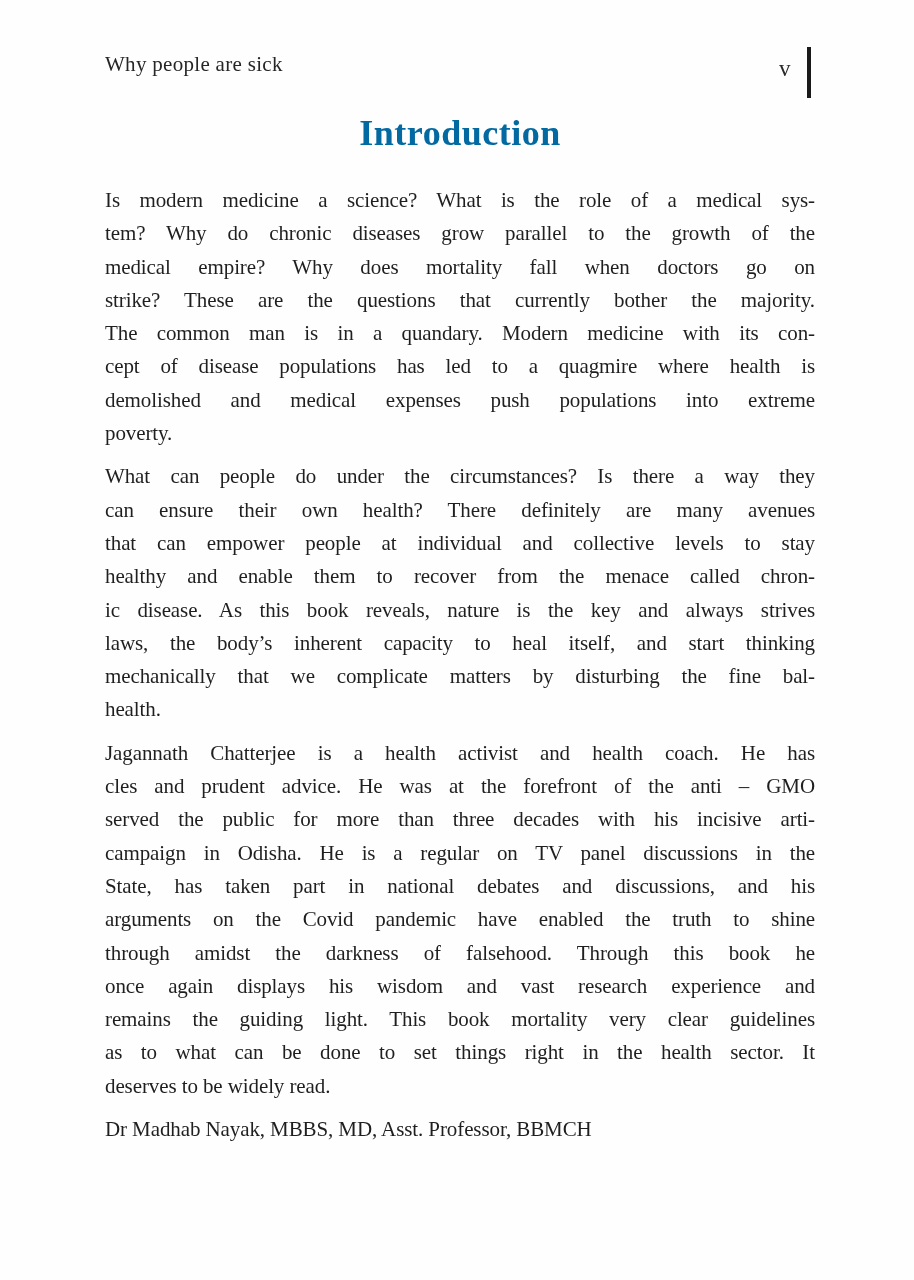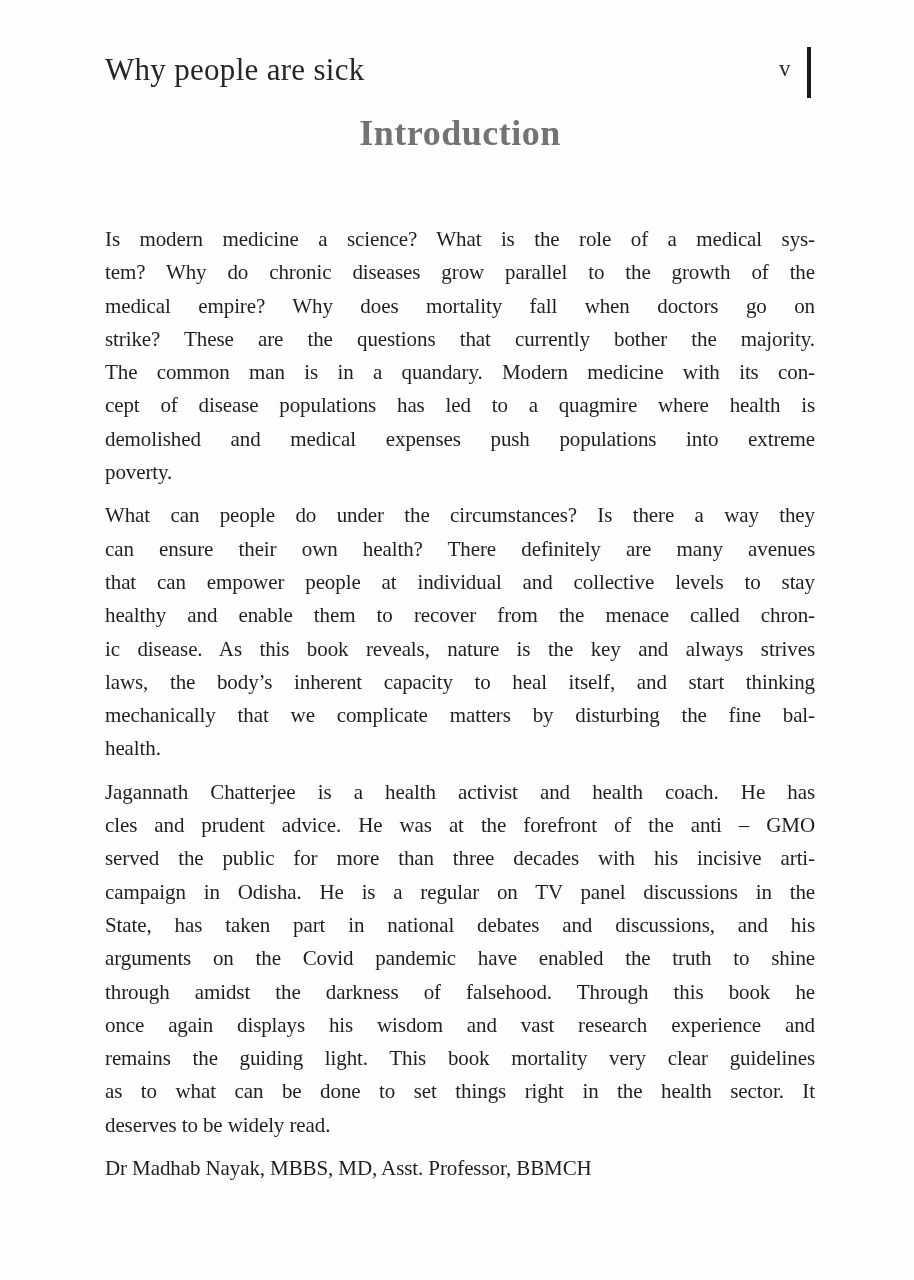--- a/index.html
+++ b/index.html
@@ -13,21 +13,21 @@
     height: 1280px;
     background: #fefefe;
     overflow: hidden;
     font-family: "Liberation Serif", "DejaVu Serif", serif;
     color: #1f1f1f;
   }
   .running-title {
     position: absolute;
     left: 105px;
     top: 52px;
-    font-size: 31px;
+    font-size: 21px;
     letter-spacing: 0.3px;
     color: #262626;
     white-space: nowrap;
   }
   .page-number {
     position: absolute;
     left: 779px;
     top: 56px;
     font-size: 23px;
     color: #2a2a2a;
@@ -43,31 +43,30 @@
   .chapter-heading {
     position: absolute;
     left: 105px;
     top: 112px;
     width: 710px;
     margin: 0;
     text-align: center;
     font-size: 36px;
     font-weight: bold;
     letter-spacing: 0.5px;
-    color: #737373;
+    color: #0369a1;
   }
   .body-text {
     position: absolute;
     left: 105px;
     top: 184px;
     width: 710px;
     font-size: 21px;
     line-height: 33.3px;
     letter-spacing: -0.1px;
-    margin-top: 39px;
   }
   .para {
     margin: 0 0 10px 0;
   }
   .line {
     text-align: justify;
     text-align-last: justify;
     white-space: normal;
     height: 33.3px;
     overflow: visible;

